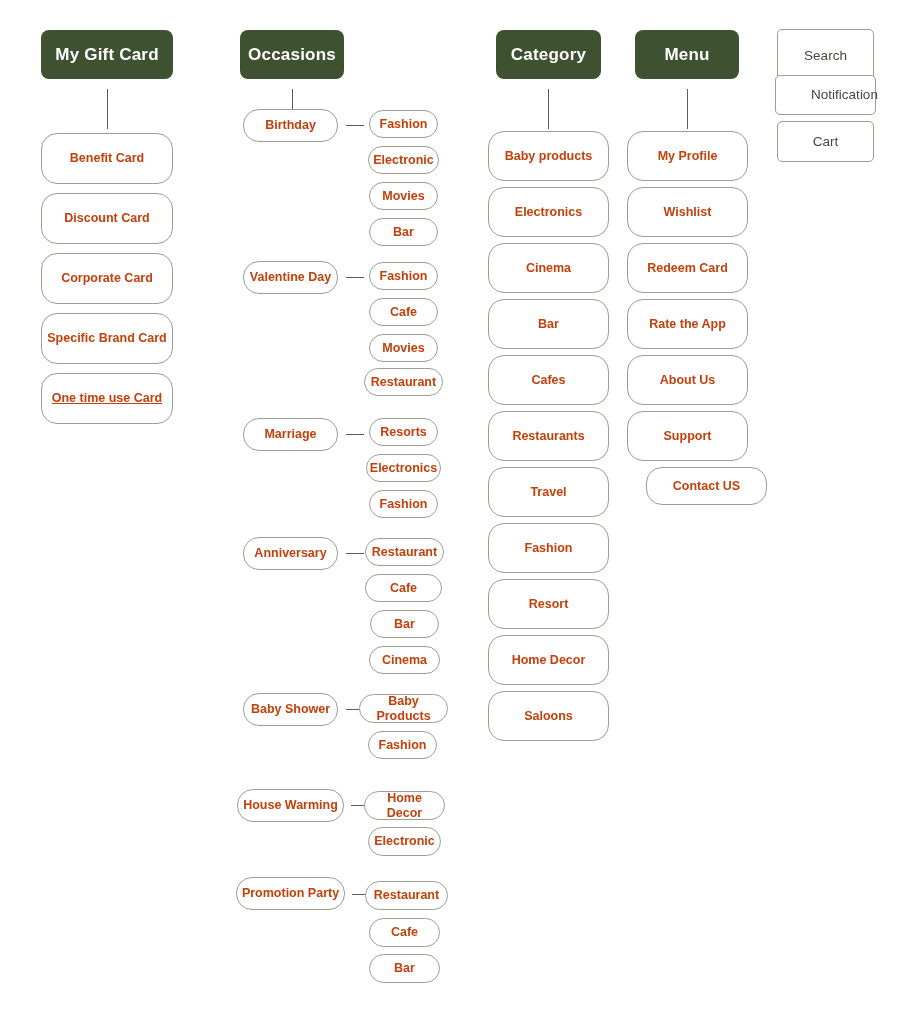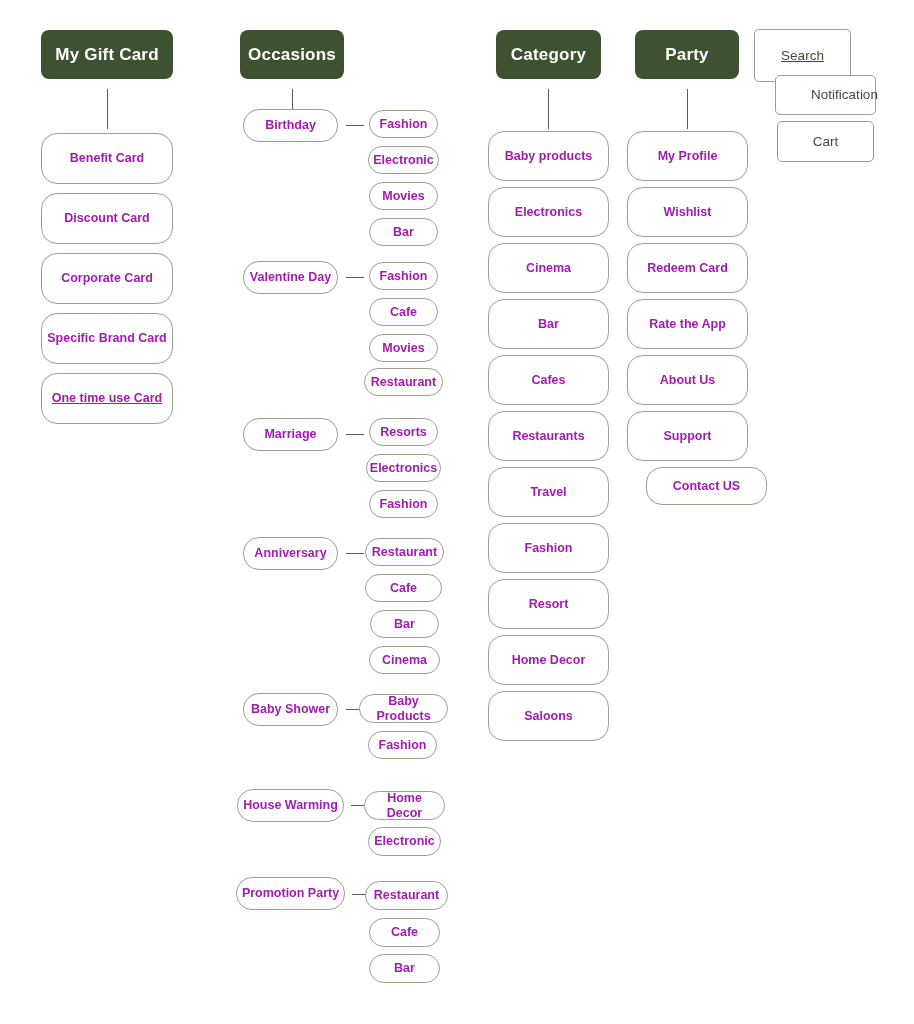--- a/index.html
+++ b/index.html
@@ -39,21 +39,21 @@
   
   .box {
     position: absolute;
     background: #ffffff;
     border: 1px solid #9aa093;
     border-radius: 16px;
     display: flex;
     align-items: center;
     justify-content: center;
     box-sizing: border-box;
-    color: #a21caf;
+    color: #c2410c;
     font-weight: bold;
     font-size: 12.5px;
     text-align: center;
     line-height: 1.15;
     padding: 0 4px;
   }
   .box.lvl1 { font-size: 12.5px; }
   .box.sub  { font-size: 12.5px; }
   .box.plain {
     font-weight: normal;
@@ -240,21 +240,21 @@
     <span>Resort</span>
   </div>
   <div class="box lvl1" style="left:488px; top:635px; width:121px; height:50px;">
     <span>Home Decor</span>
   </div>
   <div class="box lvl1" style="left:488px; top:691px; width:121px; height:50px;">
     <span>Saloons</span>
   </div>
 
   <div class="hdr" style="left:635px; top:30px; width:104px; height:49px;">
-    <span>Party</span>
+    <span>Menu</span>
   </div>
   <div class="vline" style="left:687px; top:89px; height:40px;"></div>
 
   <div class="box lvl1" style="left:627px; top:131px; width:121px; height:50px;">
     <span>My Profile</span>
   </div>
   <div class="box lvl1" style="left:627px; top:187px; width:121px; height:50px;">
     <span>Wishlist</span>
   </div>
   <div class="box lvl1" style="left:627px; top:243px; width:121px; height:50px;">
@@ -266,21 +266,21 @@
   <div class="box lvl1" style="left:627px; top:355px; width:121px; height:50px;">
     <span>About Us</span>
   </div>
   <div class="box lvl1" style="left:627px; top:411px; width:121px; height:50px;">
     <span>Support</span>
   </div>
   <div class="box lvl1" style="left:646px; top:467px; width:121px; height:38px;">
     <span>Contact US</span>
   </div>
 
-  <div class="box plain" style="left:754px; top:29px; width:97px; height:53px;text-decoration:underline;">
+  <div class="box plain" style="left:777px; top:29px; width:97px; height:53px;">
     <span>Search</span>
   </div>
   <div class="box plain" style="left:775px; top:75px; width:101px; height:40px;padding-left:42px;">
     <span>Notification</span>
   </div>
   <div class="box plain" style="left:777px; top:121px; width:97px; height:41px;">
     <span>Cart</span>
   </div>
 
 </div>

